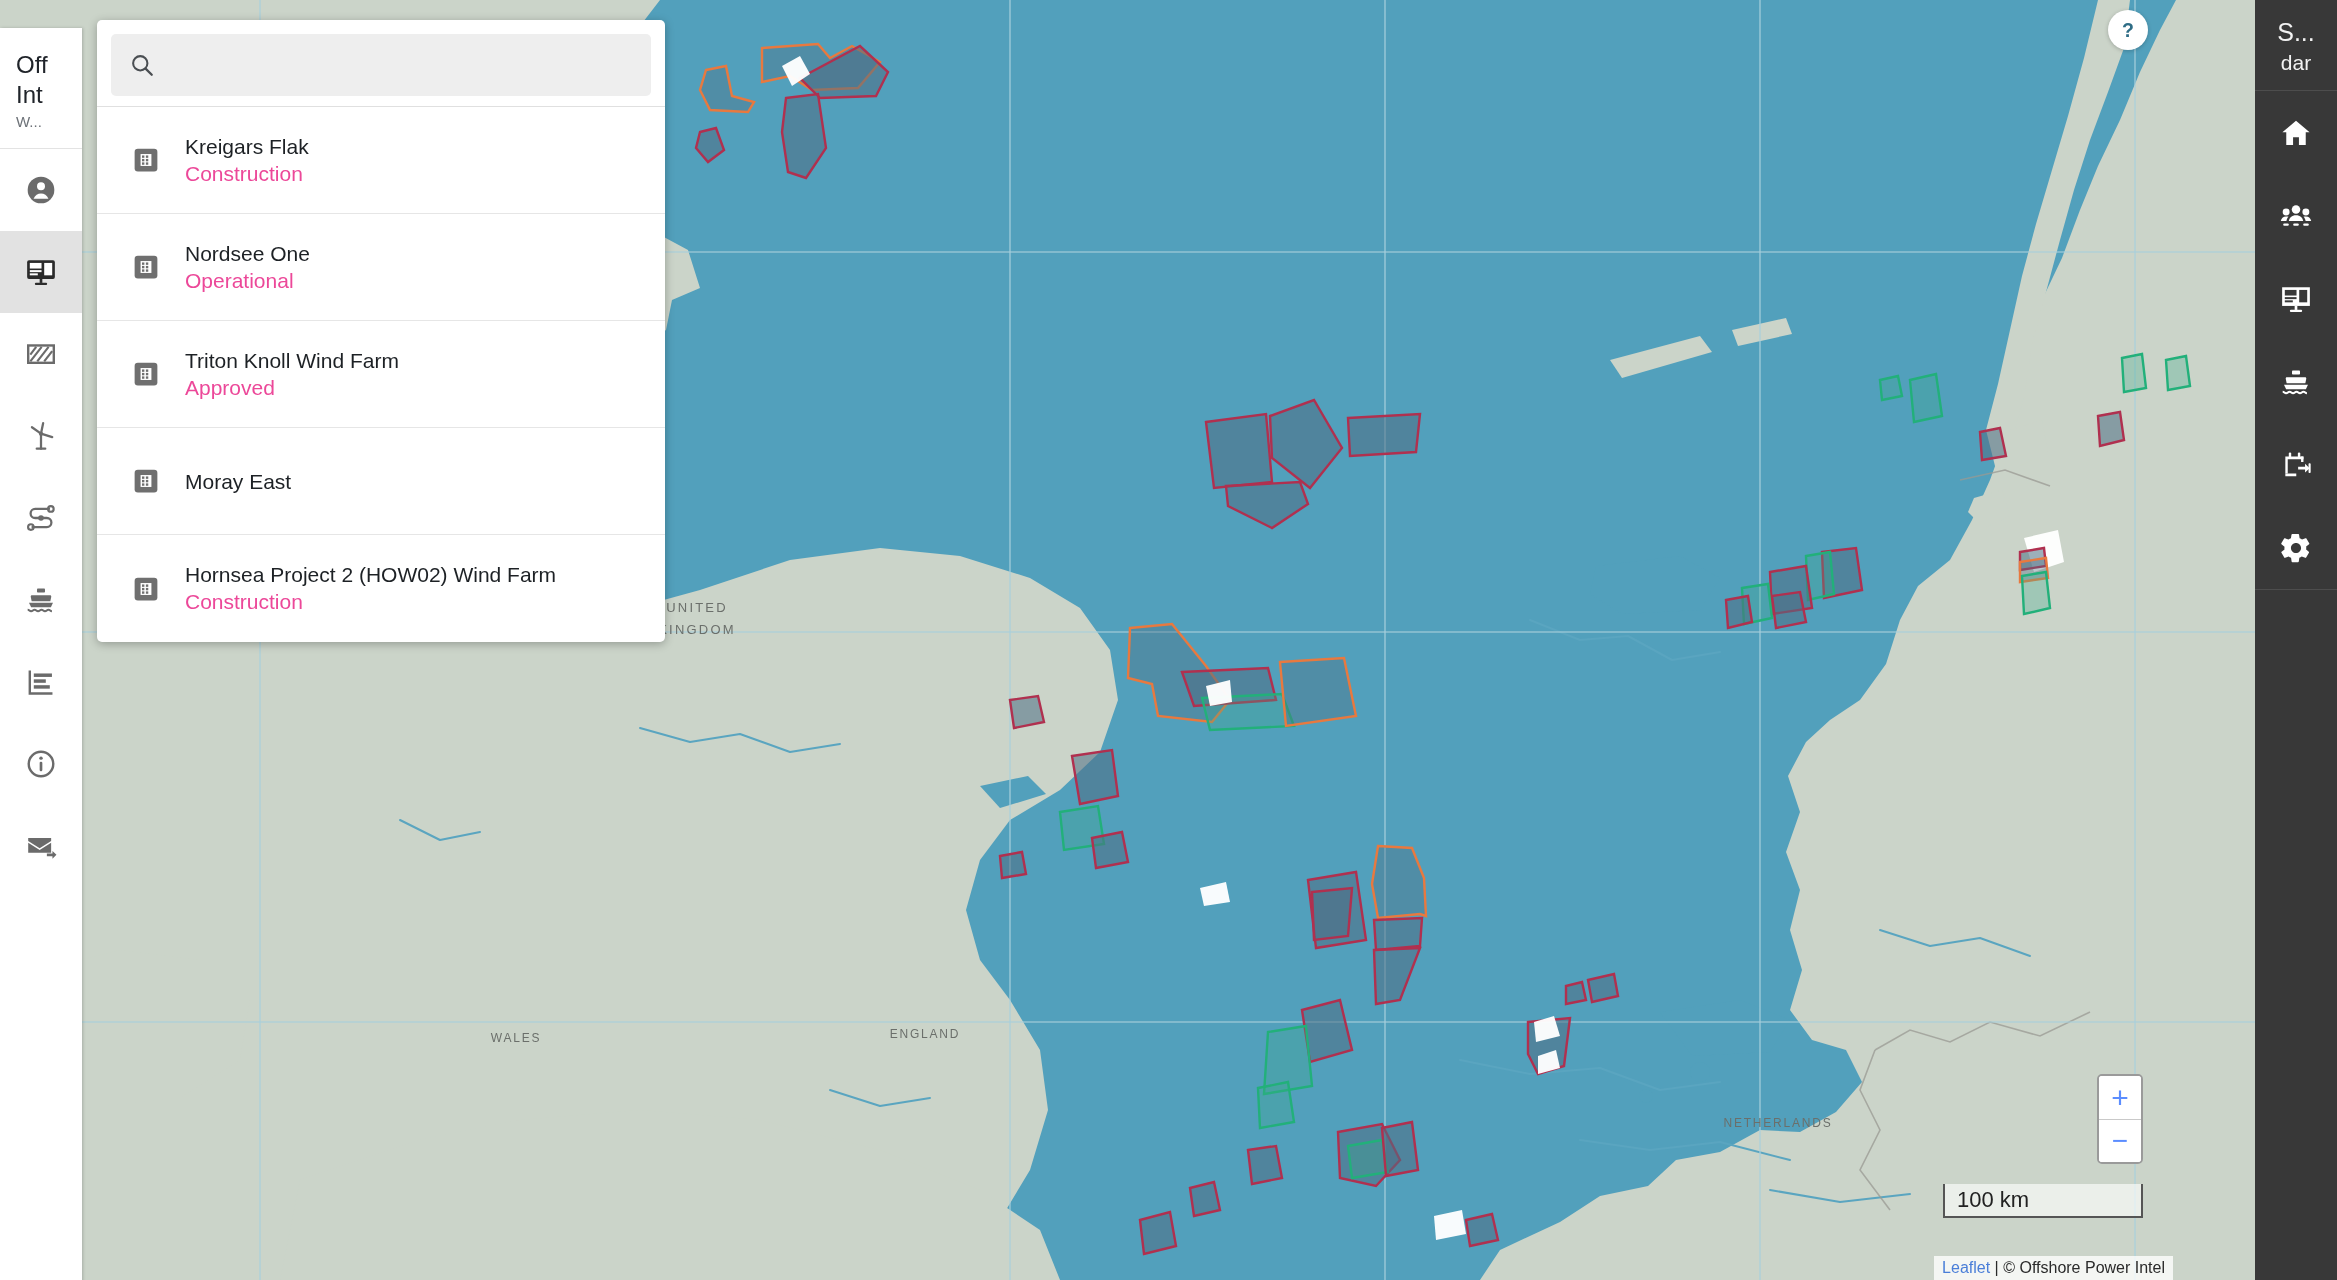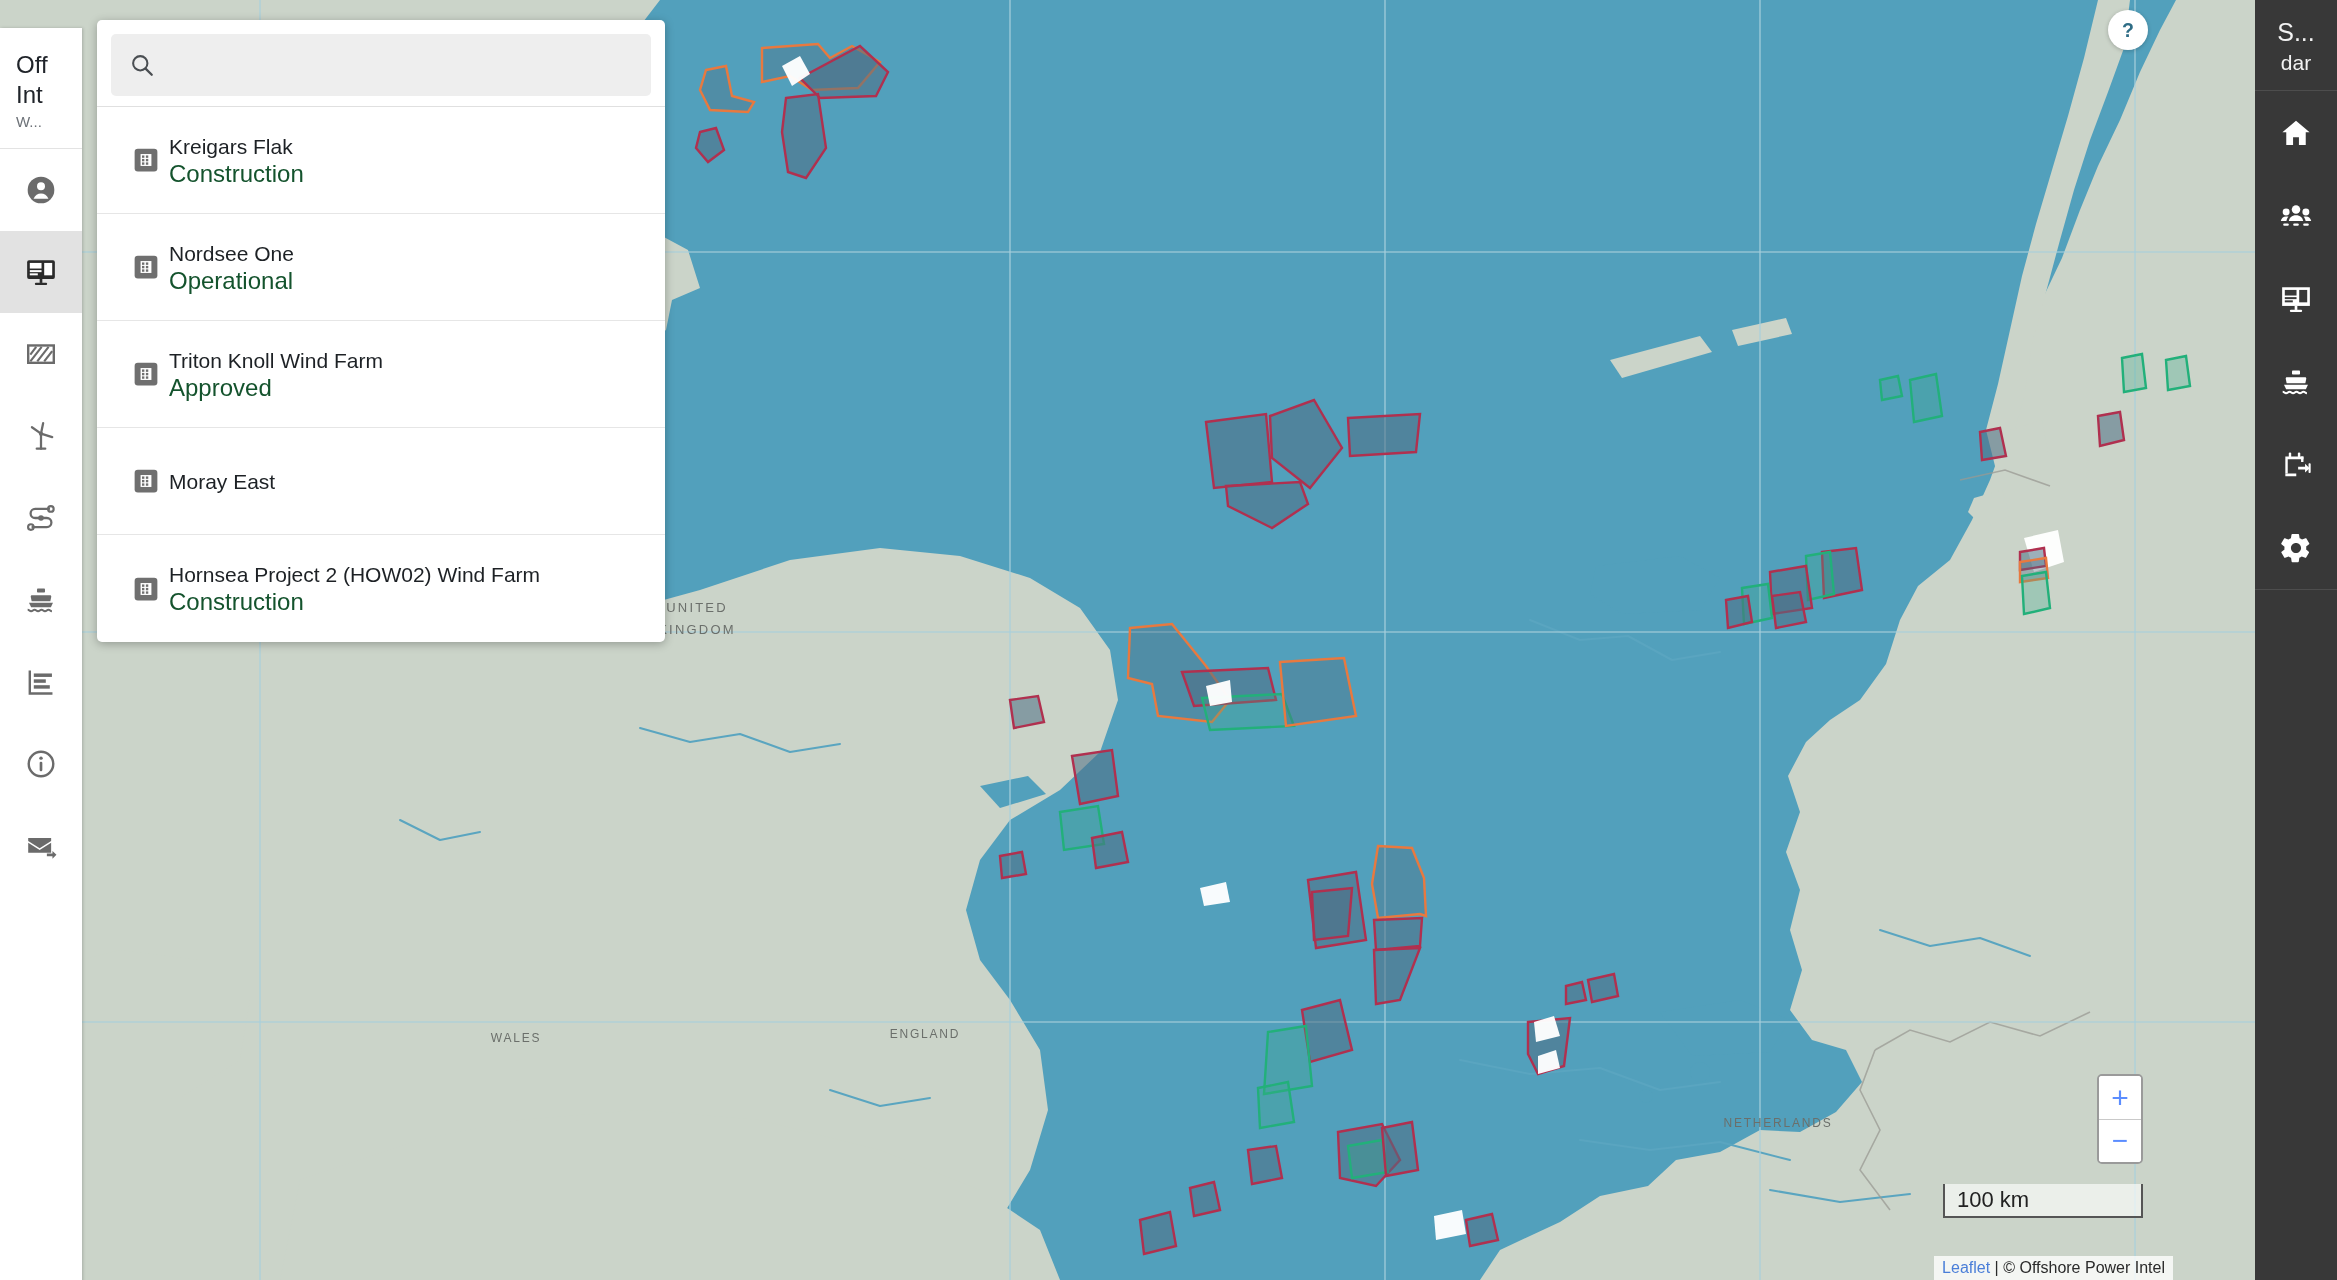--- a/index.html
+++ b/index.html
@@ -77,29 +77,29 @@
     display:flex; align-items:center; padding:0 18px; gap:14px;
   }
   #search-box svg { width:26px; height:26px; flex:0 0 auto; }
   #search-input {
     border:0; outline:0; background:transparent; flex:1 1 auto;
     font-size:22px; color:#3c4043; font-family:"Liberation Sans", sans-serif;
   }
   #search-input::placeholder { color:#6d7278; }
   #results { border-top:1px solid #e0e0e0; }
   .result-row {
-    display:flex; align-items:center; gap:10px;
+    display:flex; align-items:center; gap:26px;
     padding:0 24px 0 36px; height:107px; cursor:pointer;
     border-bottom:1px solid #e6e6e6;
   }
   .result-row:last-child { border-bottom:none; }
   .result-row .ricon { width:26px; height:26px; flex:0 0 auto; }
   .rtext { display:flex; flex-direction:column; justify-content:center; }
   .rtitle { font-size:21px; color:#1d2125; line-height:27px; }
-  .rsub { font-size:24px; color:#14532d; line-height:28px; }
+  .rsub { font-size:21px; color:#ec4899; line-height:28px; }
 
   
   #help-btn {
     position:absolute; right:107px; top:10px; width:40px; height:40px;
     border-radius:50%; background:#fff; z-index:25; cursor:pointer;
     display:flex; align-items:center; justify-content:center;
     box-shadow:0 1px 4px rgba(0,0,0,.22);
   }
   #help-btn svg { width:26px; height:26px; }
 

